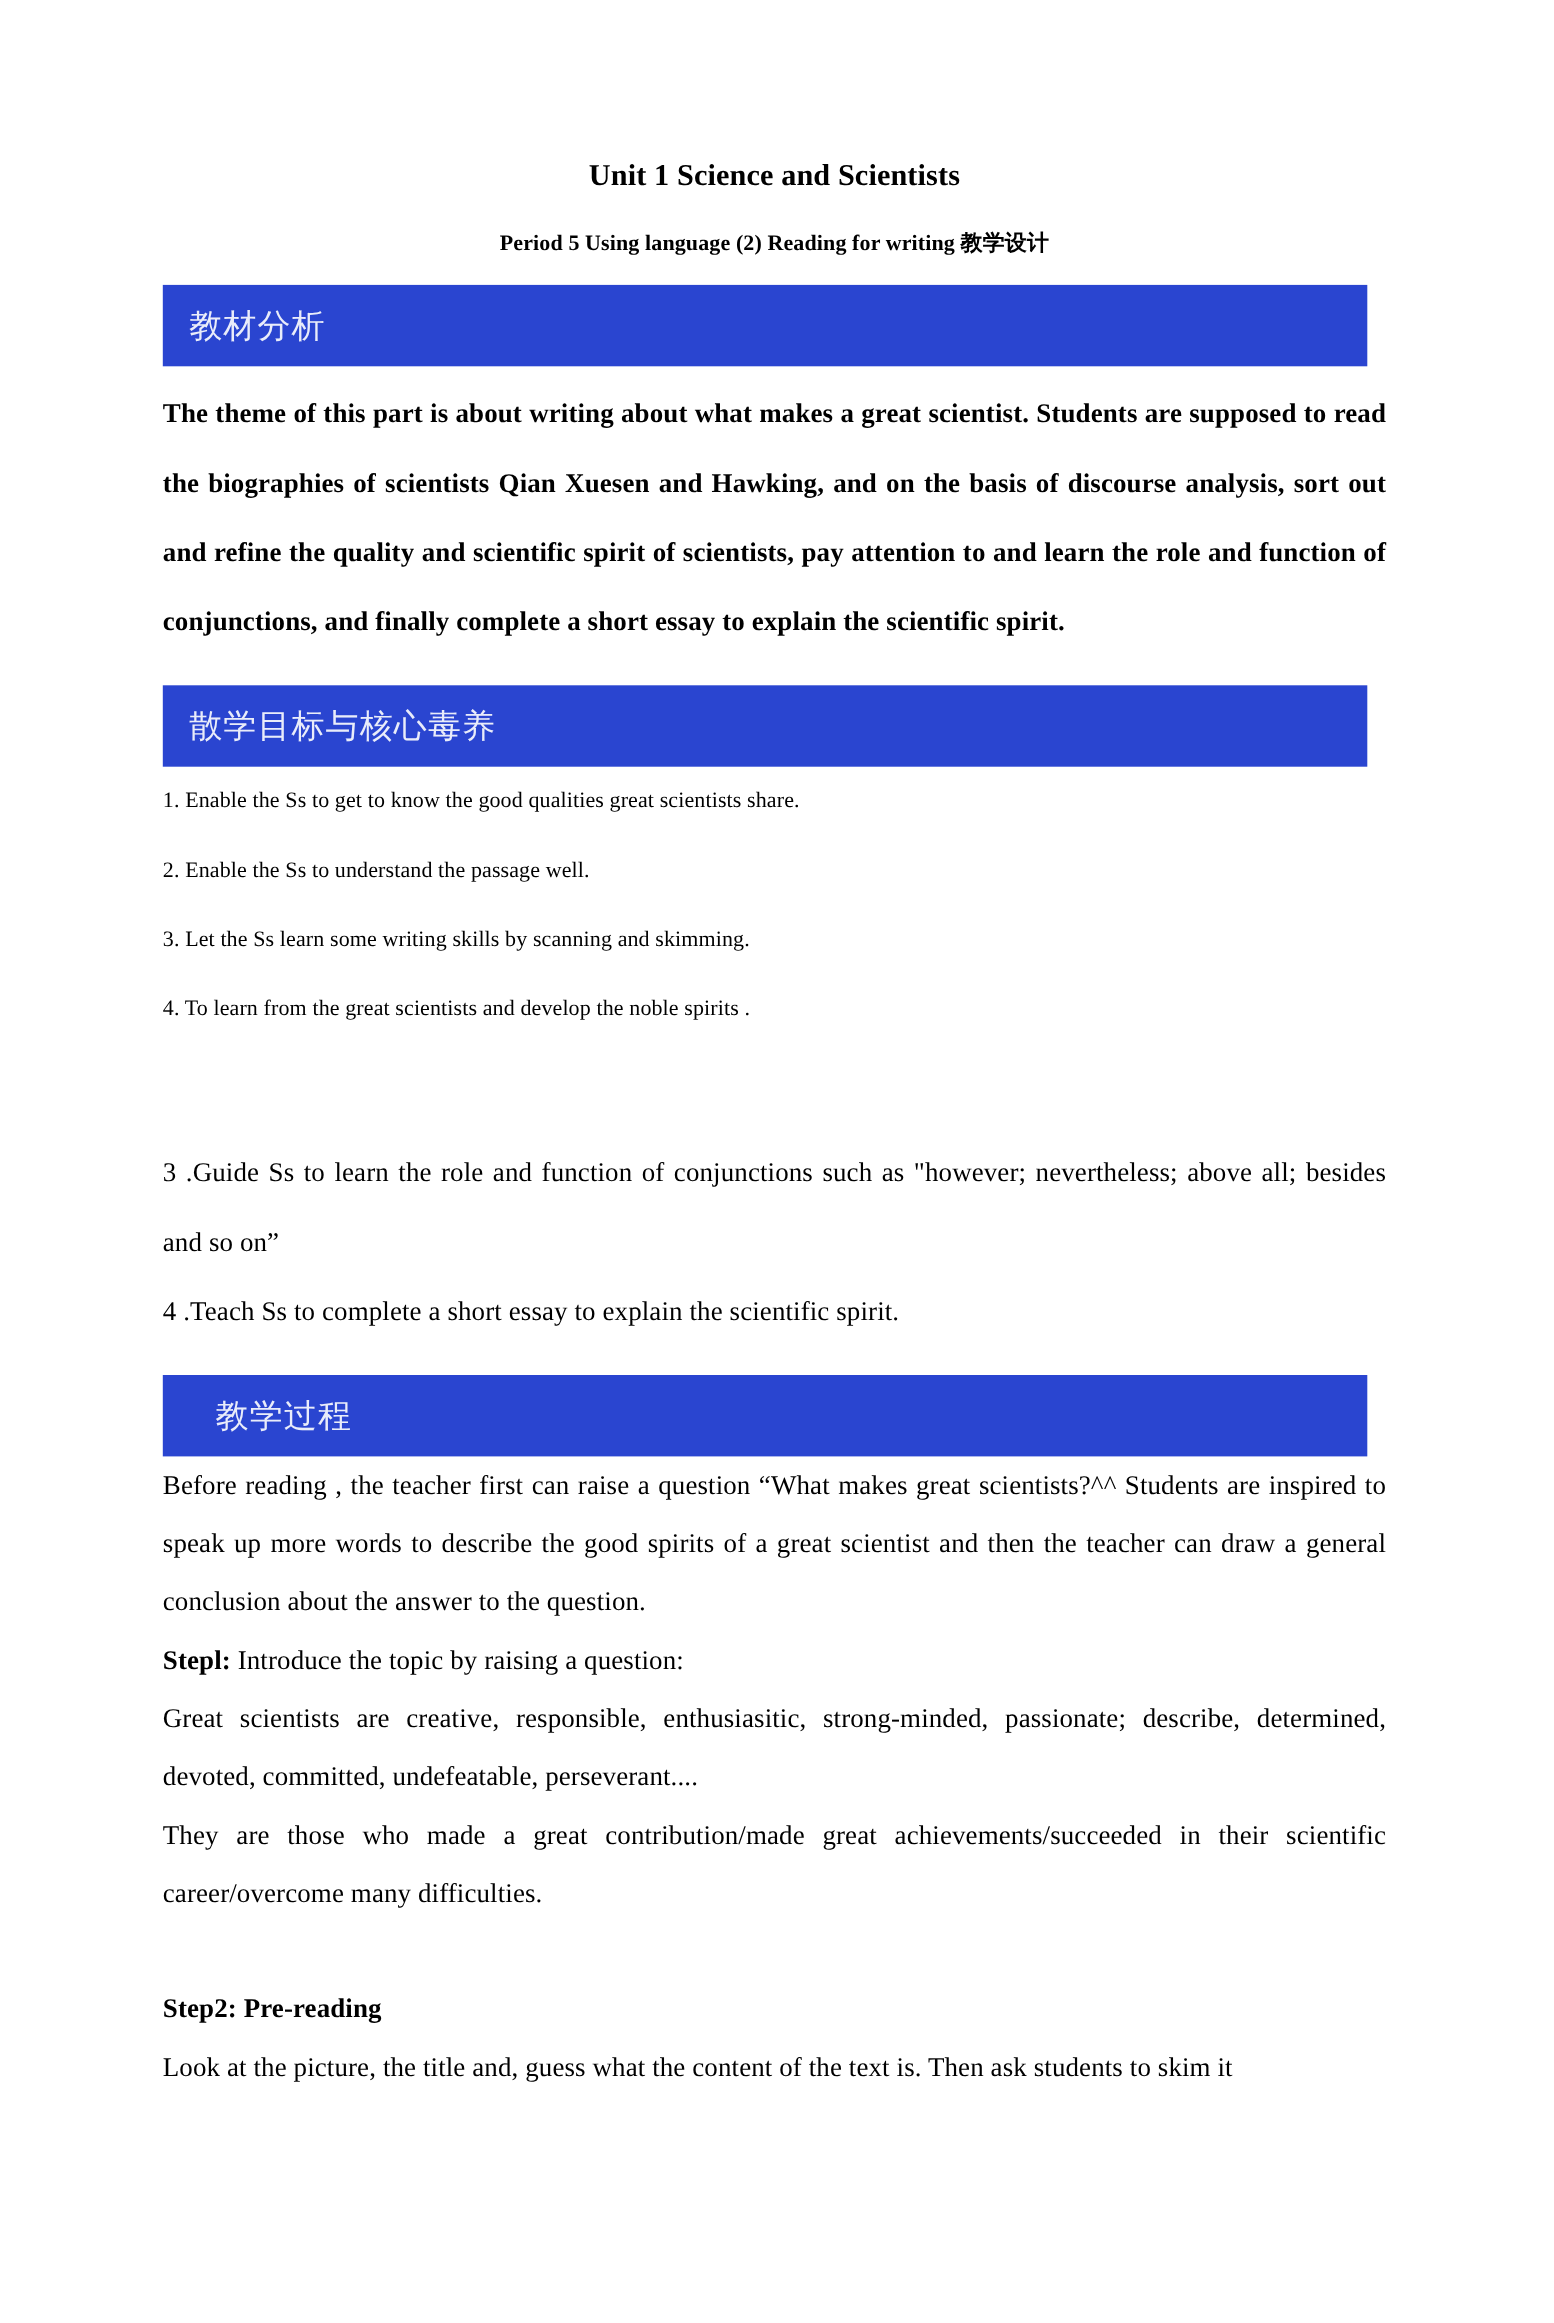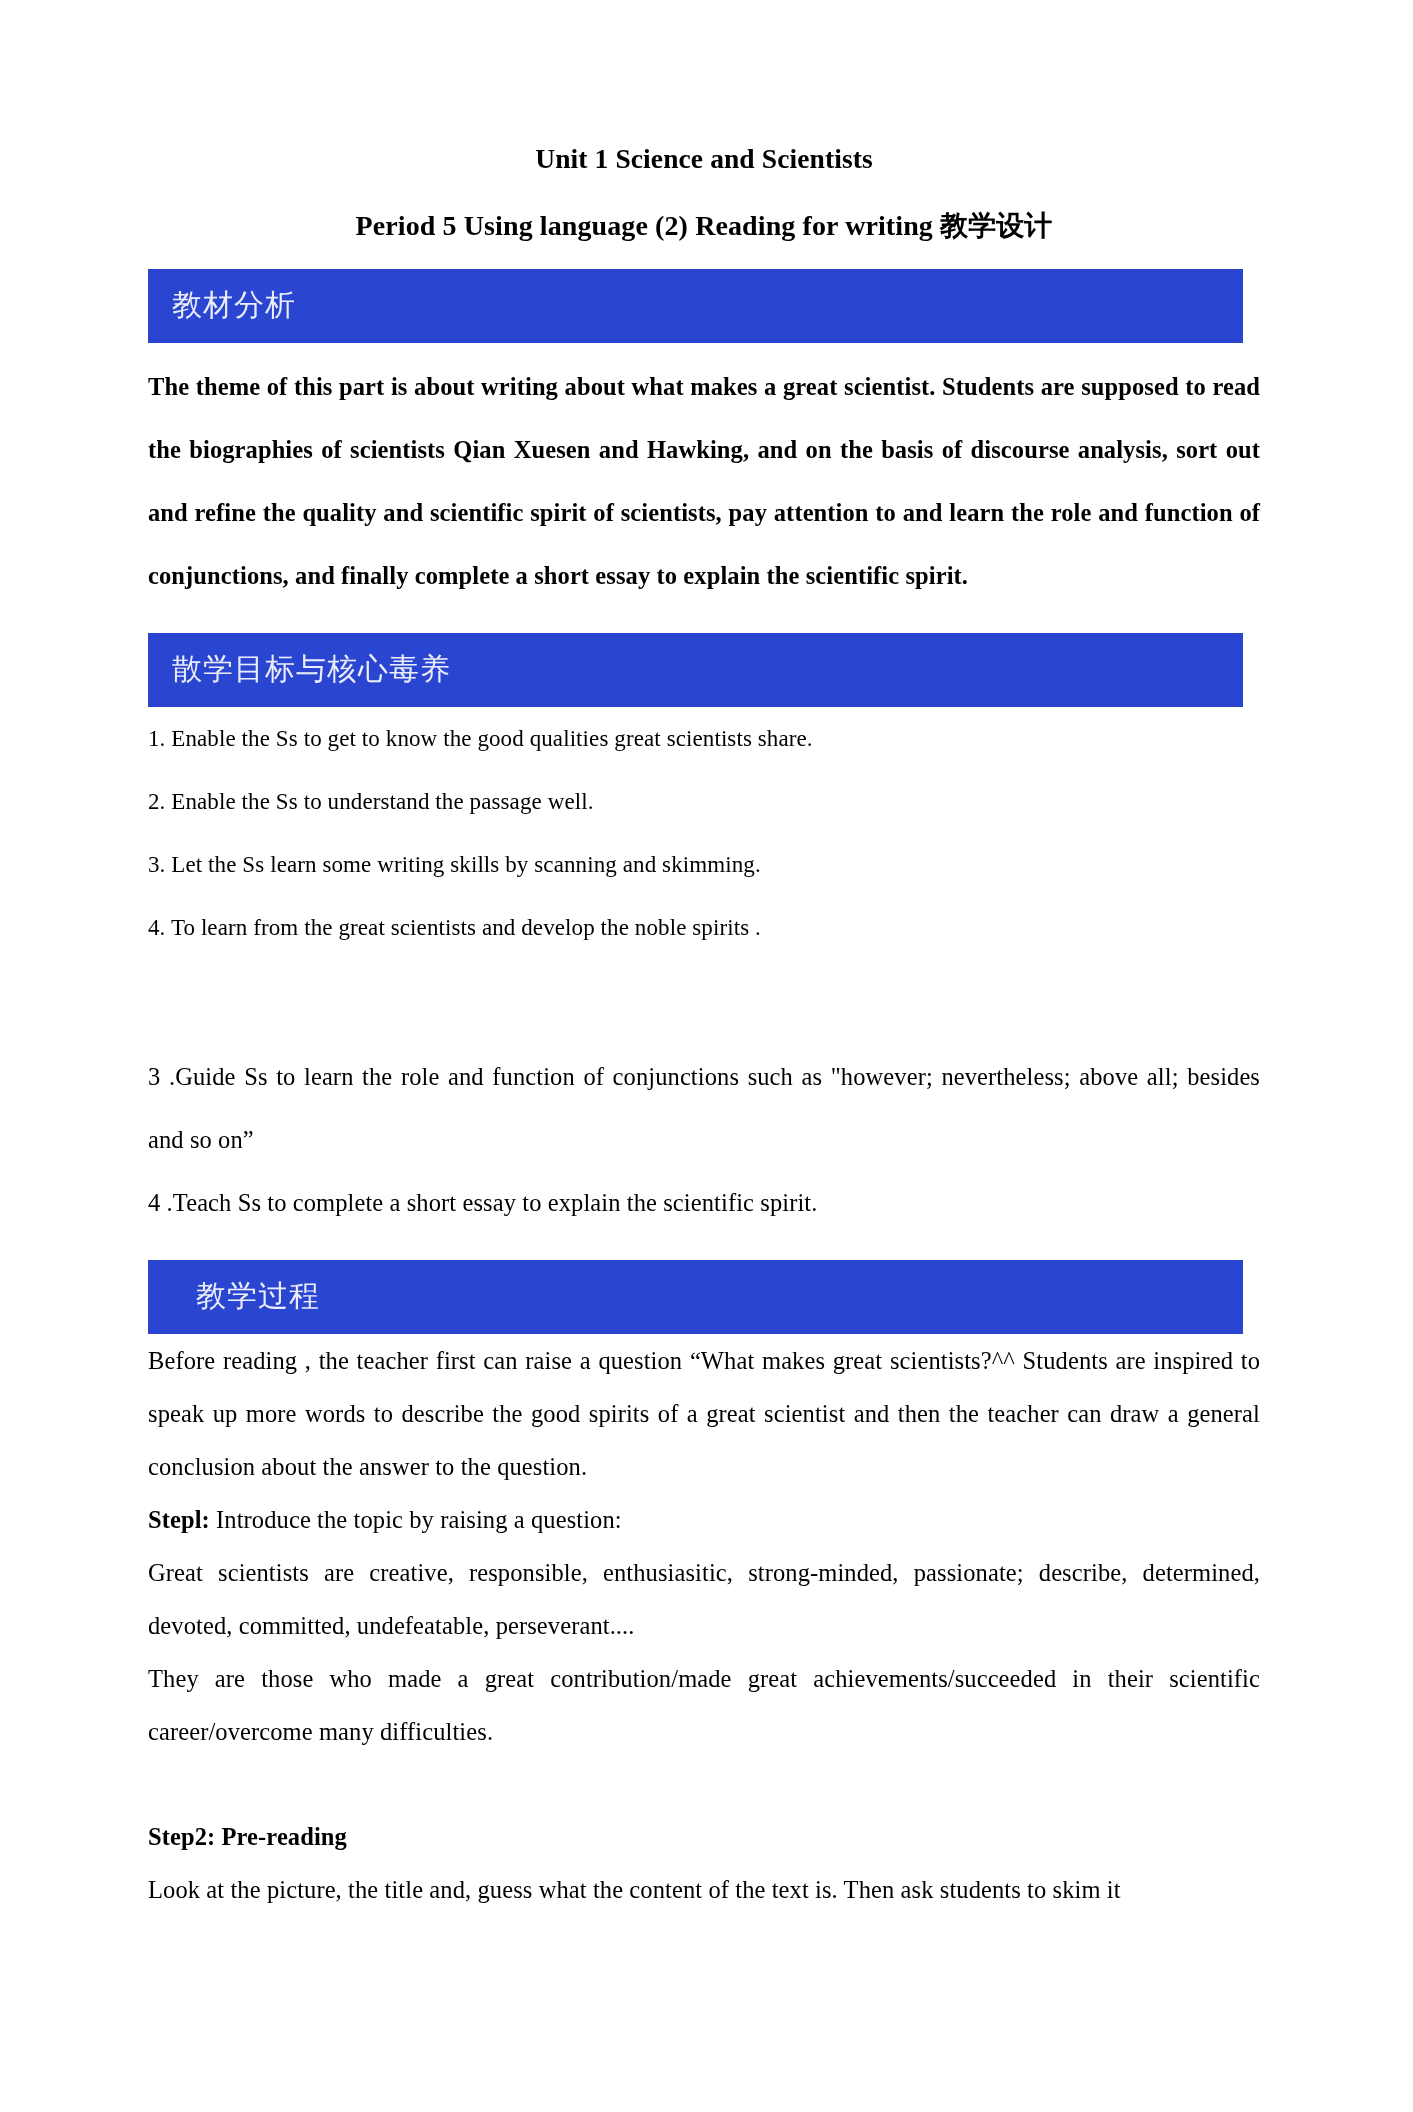--- a/index.html
+++ b/index.html
@@ -28,21 +28,21 @@
 
   
   .doc-title {
     text-align: center;
     font-weight: bold;
     font-size: 27.5px;
     line-height: 1.2;
     letter-spacing: 0.1px;
   }
   .title-1 { margin-top: 142px; }
-  .title-2 { margin-top: 34px; font-size: 28px; }
+  .title-2 { margin-top: 34px; font-size: 20px; }
 
   
   .band {
     background: #2A45D0;
     height: 74px;
     margin-top: 26px;
     display: flex;
     align-items: center;
     width: 1095px;
   }
@@ -68,21 +68,21 @@
   .para.first { margin-top: 12px; font-weight: bold; }
   .tight {
     line-height: 53px;
   }
   .list {
     margin: 0;
     padding: 0;
     list-style: none;
   }
   .list li {
-    font-size: 23px;
+    font-size: 20px;
     line-height: 63px;
     letter-spacing: 0.1px;
   }
   .spacer-lg { height: 86px; }
   .spacer-md { height: 52px; }
   b, .bold { font-weight: bold; }
 </style>
 </head>
 <body>
 

